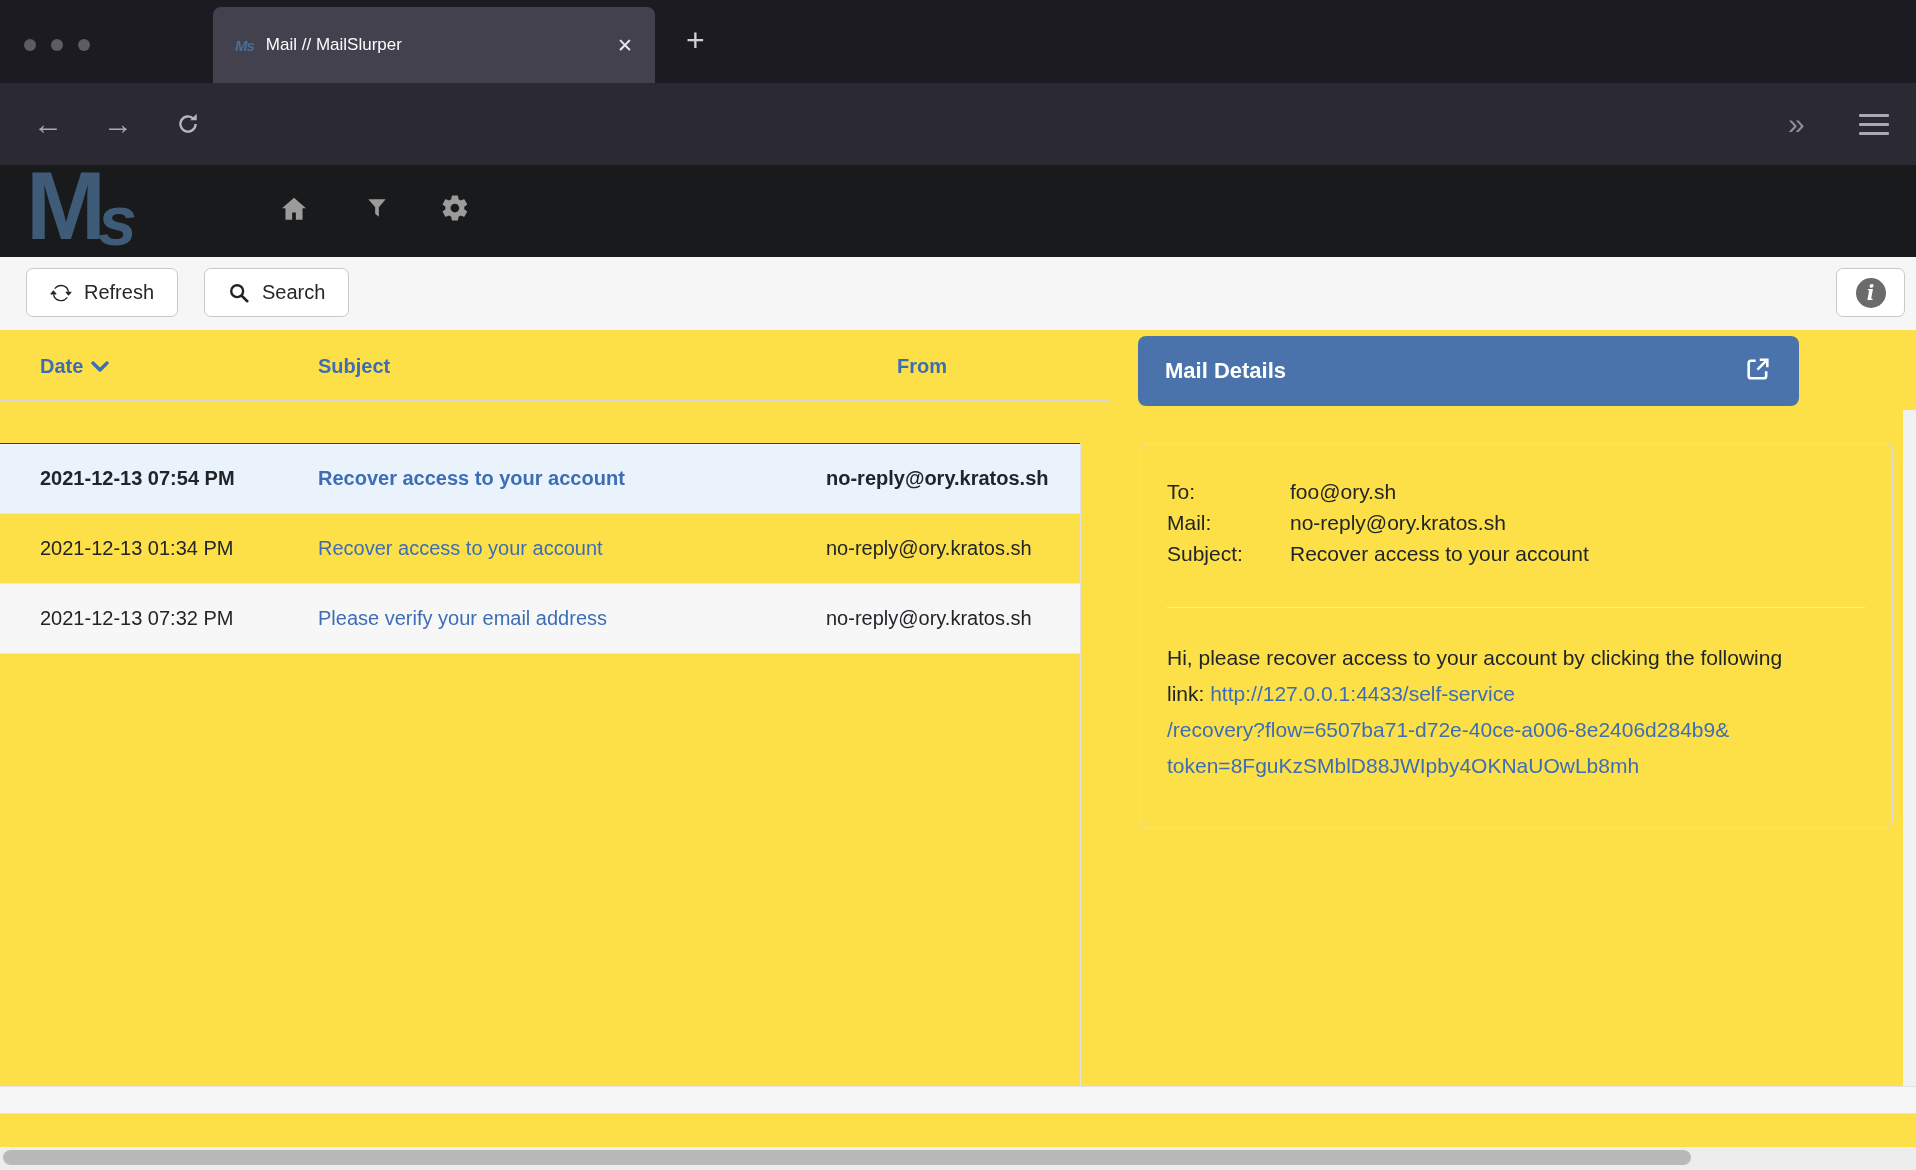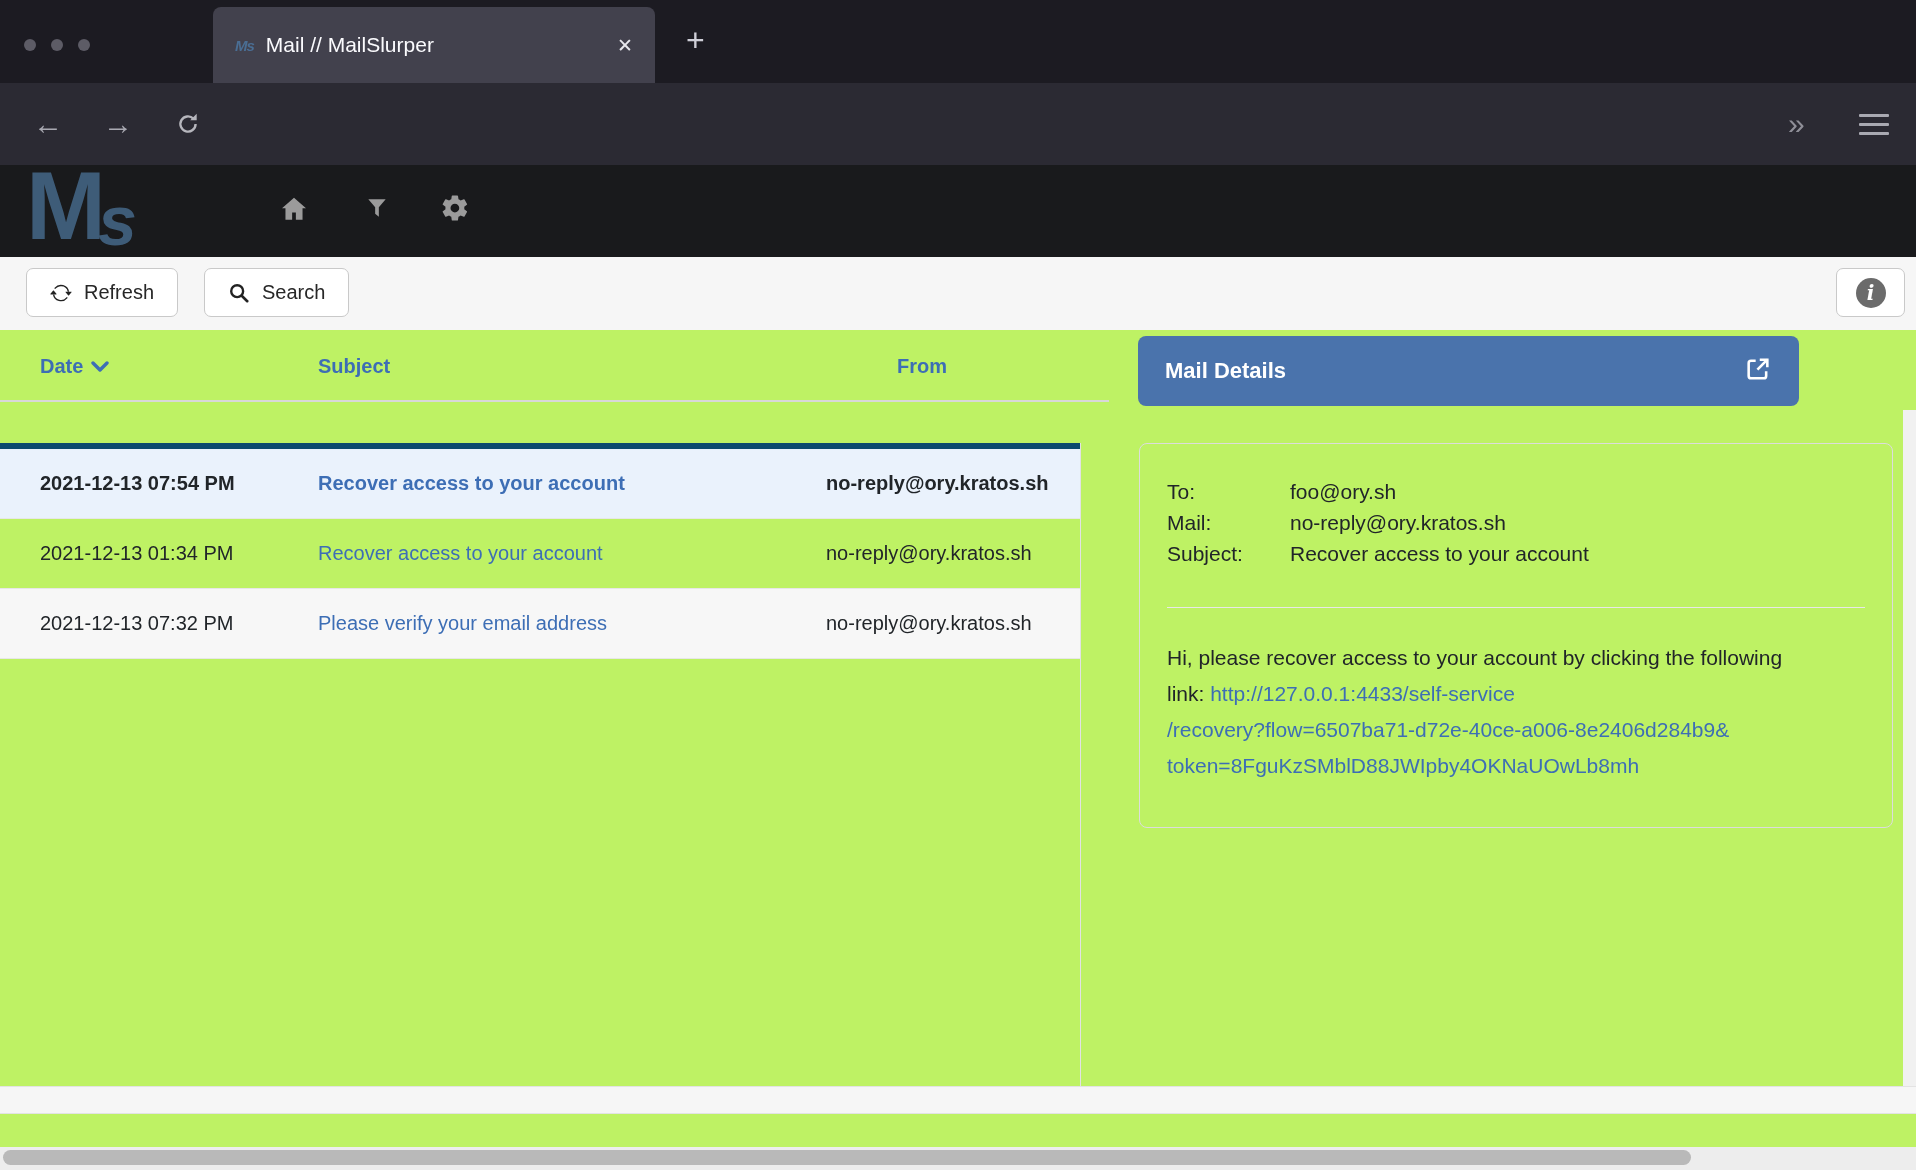--- a/index.html
+++ b/index.html
@@ -8,21 +8,21 @@
               font-family:"Liberation Sans", sans-serif; background:#fff; }
 
   
   .tabstrip { position:relative; width:100%; height:83px; background:var(--chrome_dark,#1c1b22); }
   .win-dots { position:absolute; left:24px; top:39px; display:flex; gap:15px; }
   .win-dots i { width:12px; height:12px; border-radius:50%; background:#5d5c66; display:block; }
   .tab { position:absolute; left:213px; top:7px; width:442px; height:76px;
          background:var(--tab_bg,#42414d); border-radius:8px 8px 0 0;
          display:flex; align-items:center; padding:0 22px; }
   .tab-fav { font-weight:bold; font-size:15px; color:#4a6e94; font-style:italic; letter-spacing:-1px; }
-  .tab-title { color:#fbfbfe; font-size:21px; margin-left:12px; white-space:nowrap; }
+  .tab-title { color:#fbfbfe; font-size:17px; margin-left:12px; white-space:nowrap; }
   .tab-close { margin-left:auto; color:#e8e8ee; font-size:19px; }
   .newtab { position:absolute; left:686px; top:22px; color:#cfcfd8; font-size:32px; font-weight:300; }
 
   .navbar { position:relative; width:100%; height:82px; background:var(--chrome_mid,#2b2a33); }
   .nav-ic { position:absolute; top:0; height:82px; display:flex; align-items:center; color:#a9a9b2; font-size:30px; }
   .urlbar { position:absolute; left:345px; top:17px; width:1292px; height:48px;
             background:var(--chrome_dark,#1c1b22); border-radius:8px;
             display:flex; align-items:center; padding:0 16px; }
   .url-text { font-size:17.5px; color:#fbfbfe; margin-left:14px; }
   .url-rest { color:#9b9ba6; }
@@ -47,29 +47,29 @@
          border-radius:7px; display:flex; align-items:center; gap:12px; padding:0 23px;
          font-size:20px; color:#272727; }
   .btn svg { display:block; }
   .info-btn { position:absolute; right:11px; top:11px; width:69px; height:49px; background:#fff;
               border:1px solid #c9c9c9; border-radius:7px; display:flex; align-items:center; justify-content:center; }
   .info-circle { width:30px; height:30px; border-radius:50%; background:#6b6b6b; color:#fff;
                  display:flex; align-items:center; justify-content:center;
                  font-family:"DejaVu Serif", serif; font-weight:bold; font-style:italic; font-size:20px; }
 
   
-  .content { position:relative; width:100%; height:840px; background:#bef264;padding-left:6px; }
+  .content { position:relative; width:100%; height:840px; background:#fde047;padding-left:6px; }
   .col-hdr { position:absolute; top:25px; font-size:20px; font-weight:bold;
              color:var(--accent_blue,#3d6eb5); display:flex; align-items:center; gap:8px; }
   .hdr-rule { position:absolute; left:0; top:70px; width:1109px; border-bottom:2px solid #d8d8d8; }
 
   .table-wrap { position:absolute; left:0; top:113px; width:1081px; height:643px;
                 border-right:1px solid #e2e2e2; }
   .mrow { display:flex; border-bottom:1px solid #e7e7e7; padding:19px 0; line-height:31px; font-size:20px; color:#212529; }
-  .mrow:first-child { border-top:6px solid #0c4a6e; }
+  .mrow:first-child { border-top:1px solid #0c4a6e; }
   .mrow.sel { background:var(--selected_row,#eaf2fc); font-weight:bold; }
   .mrow.stripe { background:var(--stripe_row,#f7f7f7); }
   .c-date { width:318px; padding-left:40px; }
   .c-date span { display:inline-block; width:195px; }
   .c-subj { width:508px; color:var(--accent_blue,#3d6eb5); }
   .c-from { flex:1; }
   .c-from span { display:inline-block; width:228px; }
 
   .details-bar { position:absolute; left:1138px; top:6px; width:661px; height:70px;
                  background:var(--bar_blue,#4a73ac); border-radius:8px; color:#fff;

